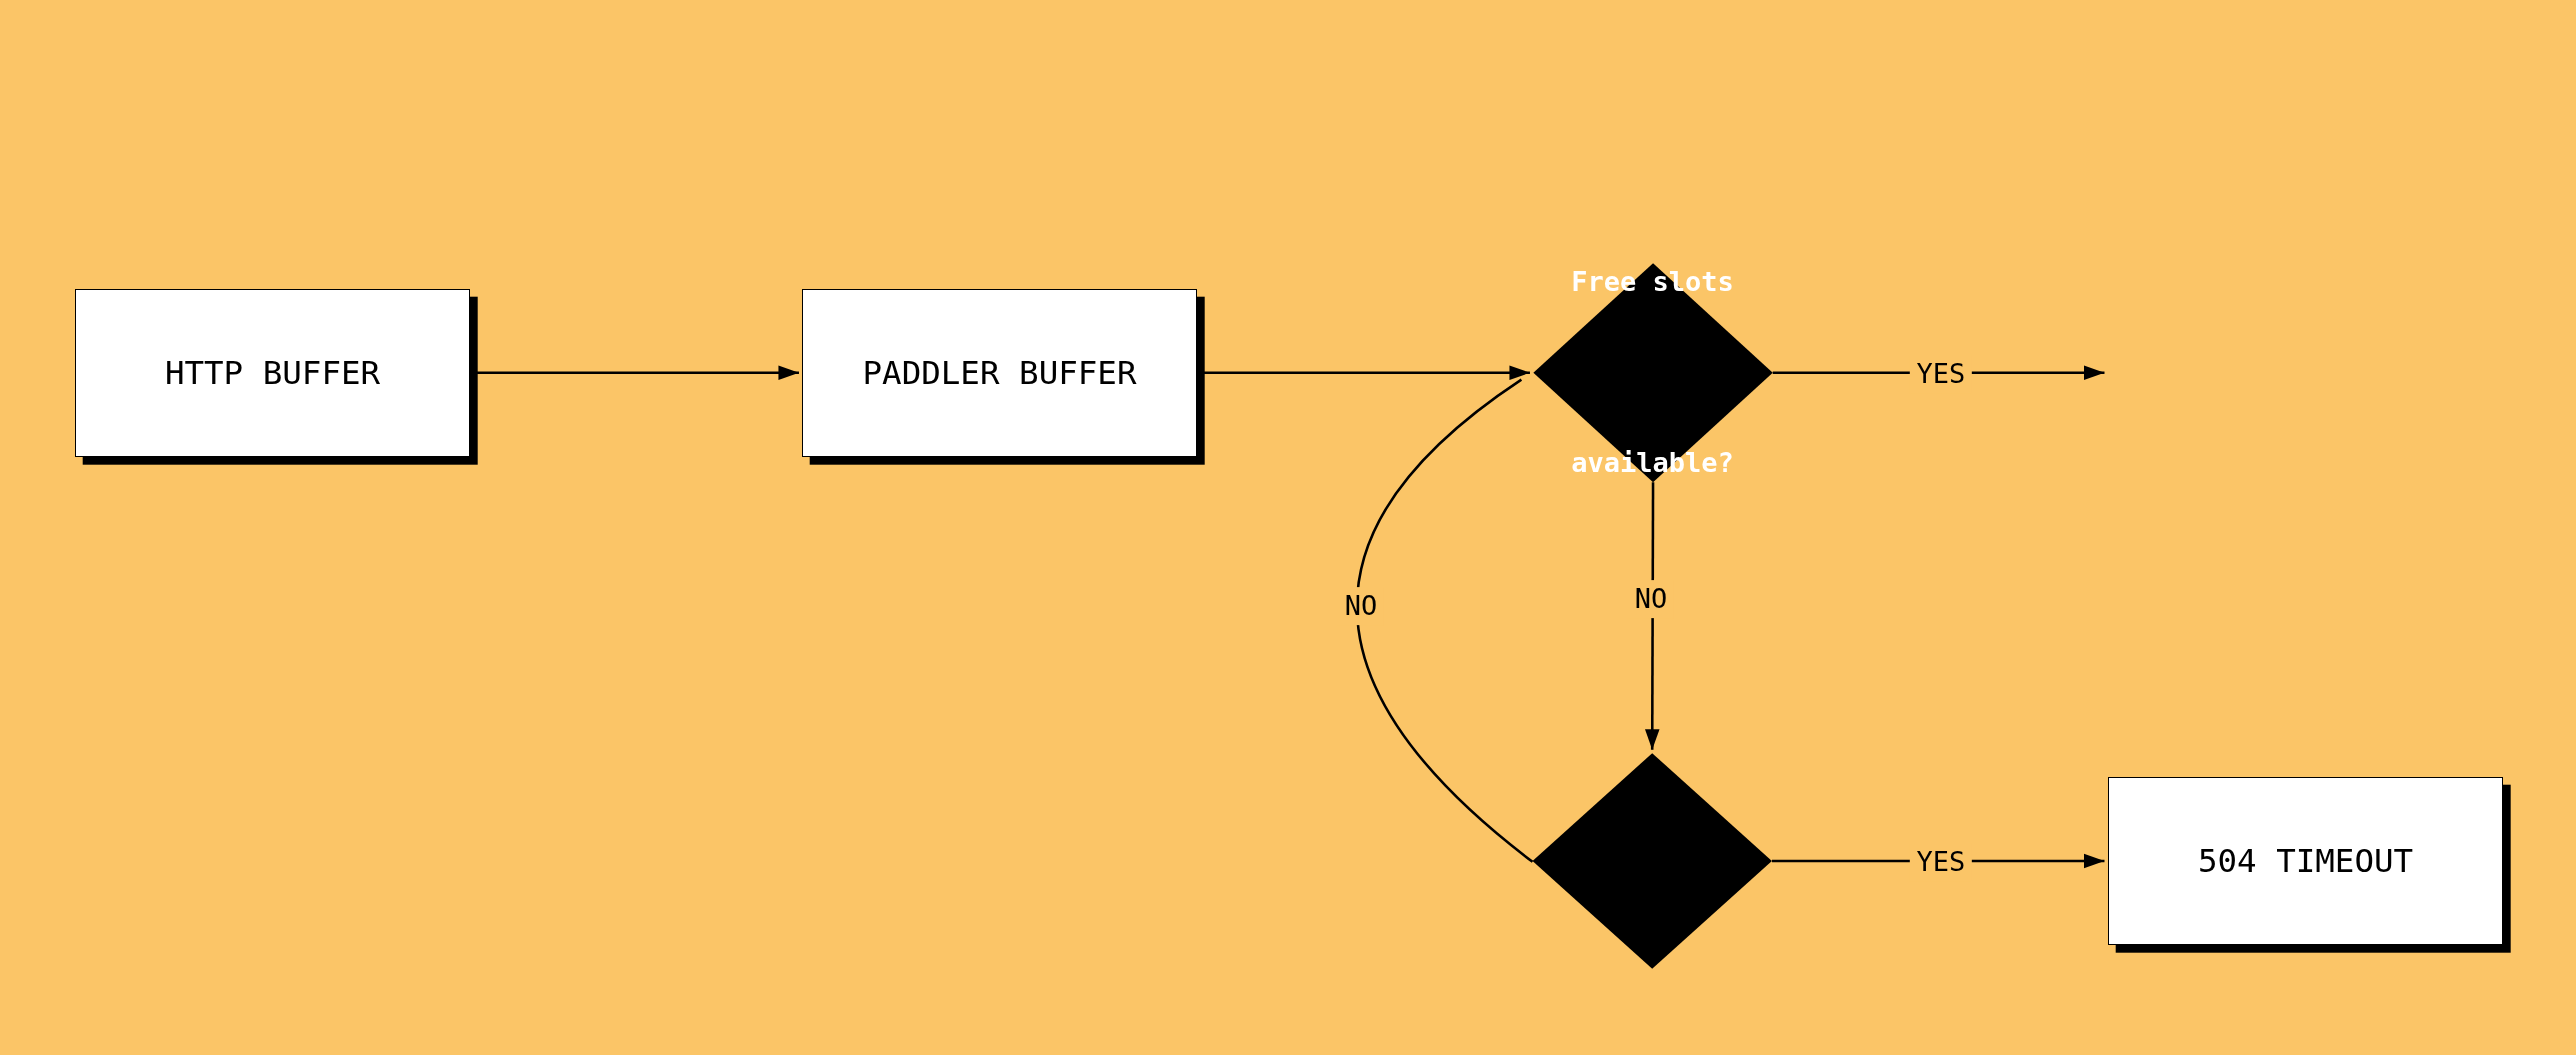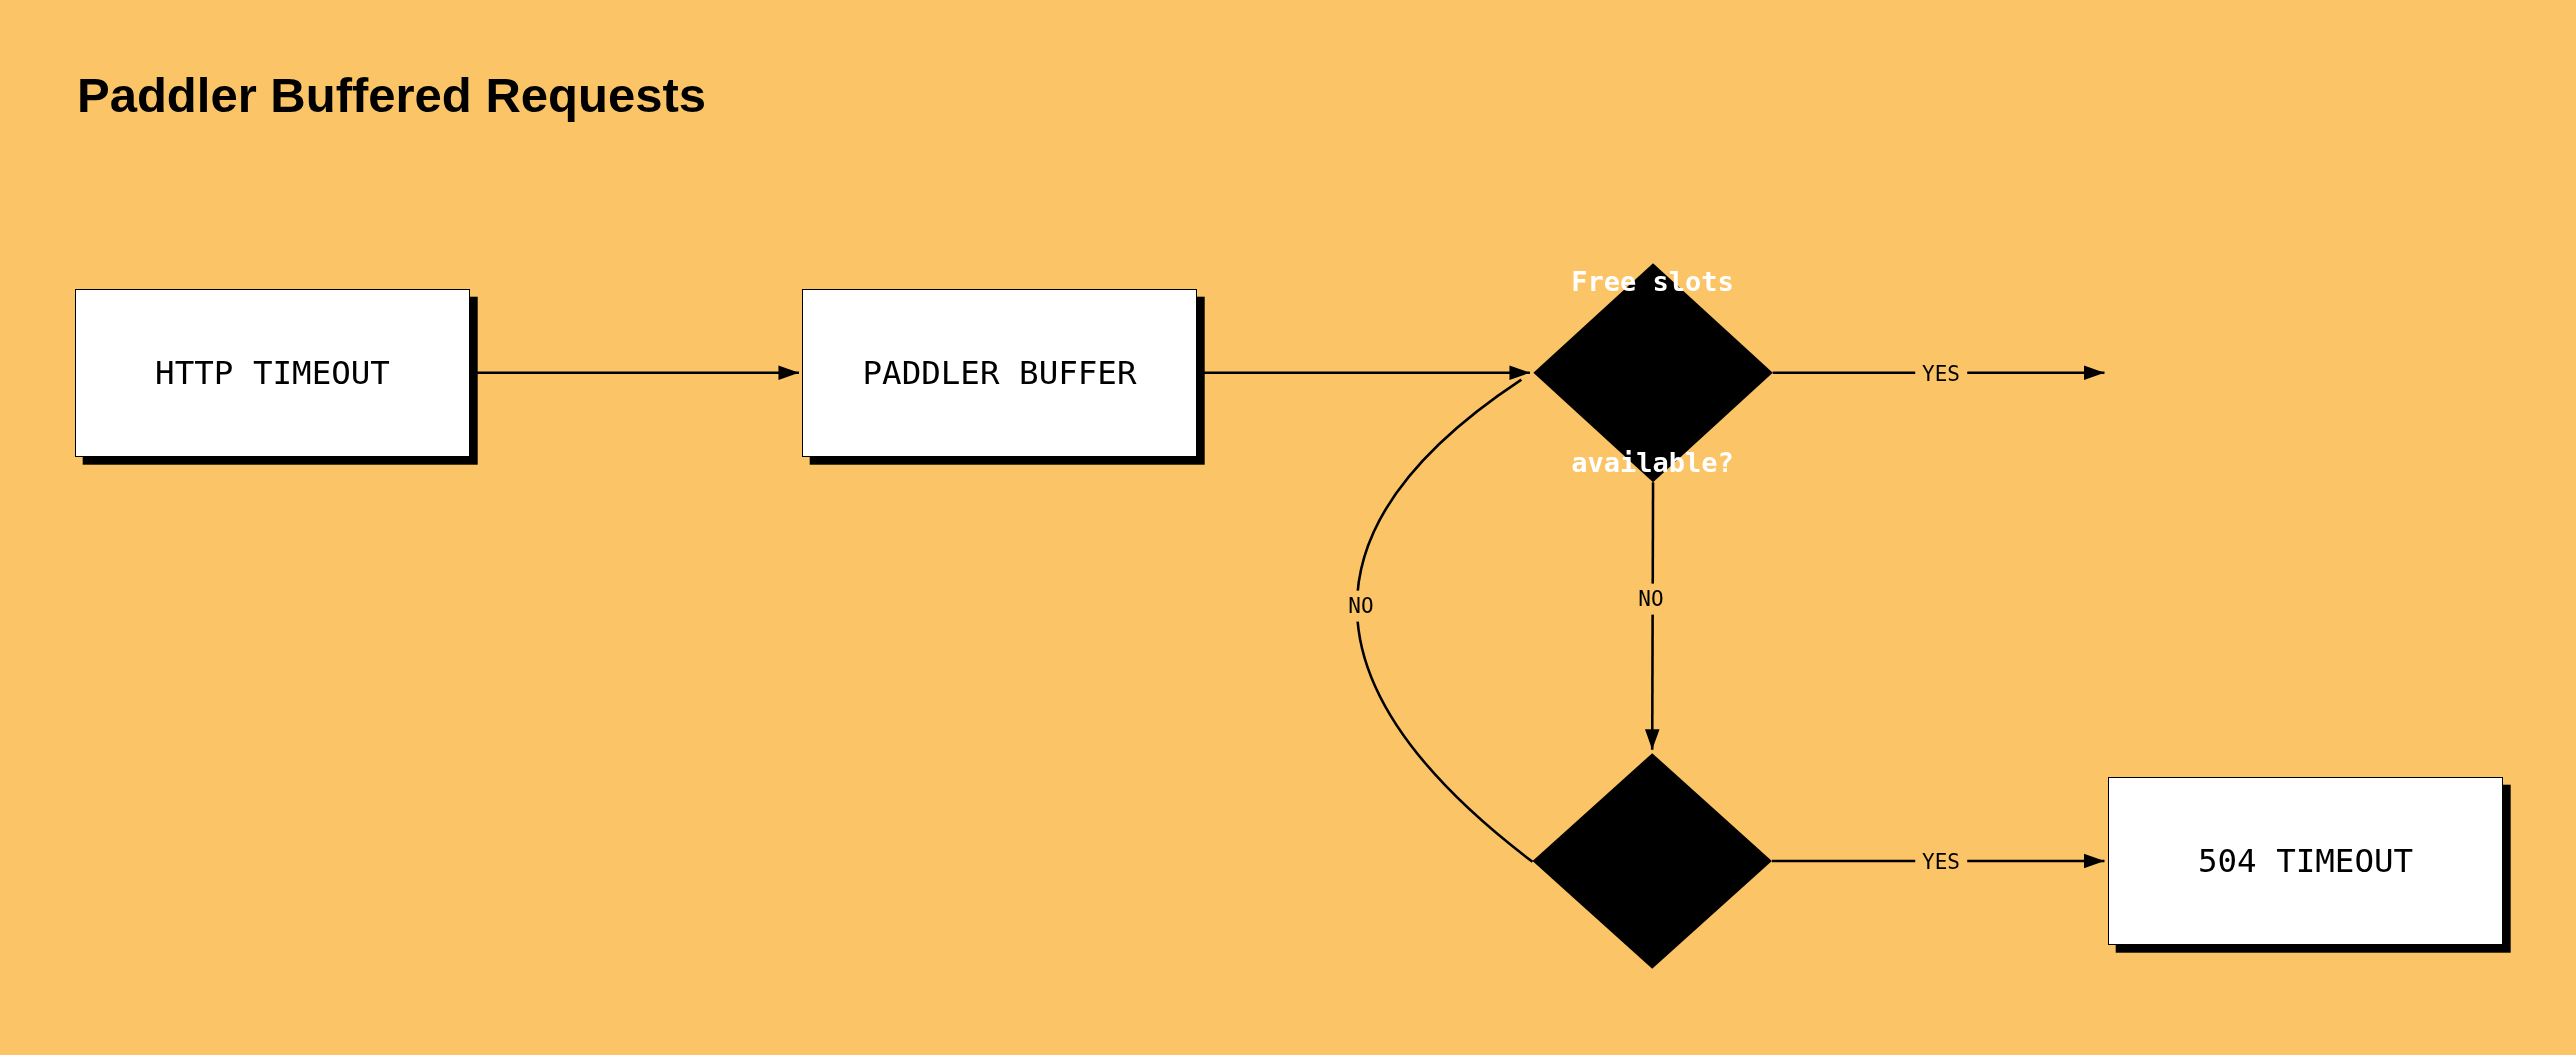--- a/index.html
+++ b/index.html
@@ -67,35 +67,34 @@
     pointer-events: none;
   }
   .diamond-label-1 { left: 1533px; top: 263px; width: 239px; height: 219px; }
   .diamond-label-2 { left: 1533px; top: 753px; width: 239px; height: 216px; }
   .edge-label {
     position: absolute;
     transform: translate(-50%, -50%);
     background: #FBC567;
     color: #000000;
     font-family: "DejaVu Sans Mono", monospace;
-    font-size: 21px;
+    font-size: 27px;
     padding: 3.4px 6.8px;
     white-space: nowrap;
   }
   .lbl-yes-slots   { left: 1941px; top: 374px; }
   .lbl-no-slots    { left: 1651px; top: 599px; }
   .lbl-yes-timeout { left: 1941px; top: 862px; }
   .lbl-no-timeout  { left: 1361px; top: 606px; }
 </style>
 </head>
 <body>
 
 <div id="canvas">
 
-  <h1 class="title">Paddler Buffered Requests</h1>
 
   <svg class="edges-layer" width="2576" height="1055" viewBox="0 0 3012 1234" xmlns="http://www.w3.org/2000/svg">
     <defs>
       <marker id="arrow" markerUnits="userSpaceOnUse" markerWidth="26" markerHeight="20" viewBox="0 0 26 20" refX="24" refY="10" orient="auto">
         <path d="M0,1.5 L24,10 L0,18.5 z" fill="#000000"></path>
       </marker>
     </defs>
 
     <path d="M 552 436 L 934 436" stroke="#000000" stroke-width="3" fill="none" marker-end="url(#arrow)"></path>
 
@@ -107,21 +106,21 @@
 
     <path d="M 2072 1007 L 2461 1007" stroke="#000000" stroke-width="3" fill="none" marker-end="url(#arrow)"></path>
 
     <path d="M 1792 1008 Q 1388 702 1779 444" stroke="#000000" stroke-width="3" fill="none"></path>
 
     <polygon points="1933,308 2073,436 1933,564 1793,436" fill="#000000"></polygon>
     <polygon points="1932,881 2072,1007 1932,1133 1792,1007" fill="#000000"></polygon>
   </svg>
 
   <div class="node-box box-http">
-    <span class="node-label">HTTP TIMEOUT</span>
+    <span class="node-label">HTTP BUFFER</span>
   </div>
 
   <div class="node-box box-buffer">
     <span class="node-label">PADDLER BUFFER</span>
   </div>
 
 
   <div class="node-box box-504">
     <span class="node-label">504 TIMEOUT</span>
   </div>

